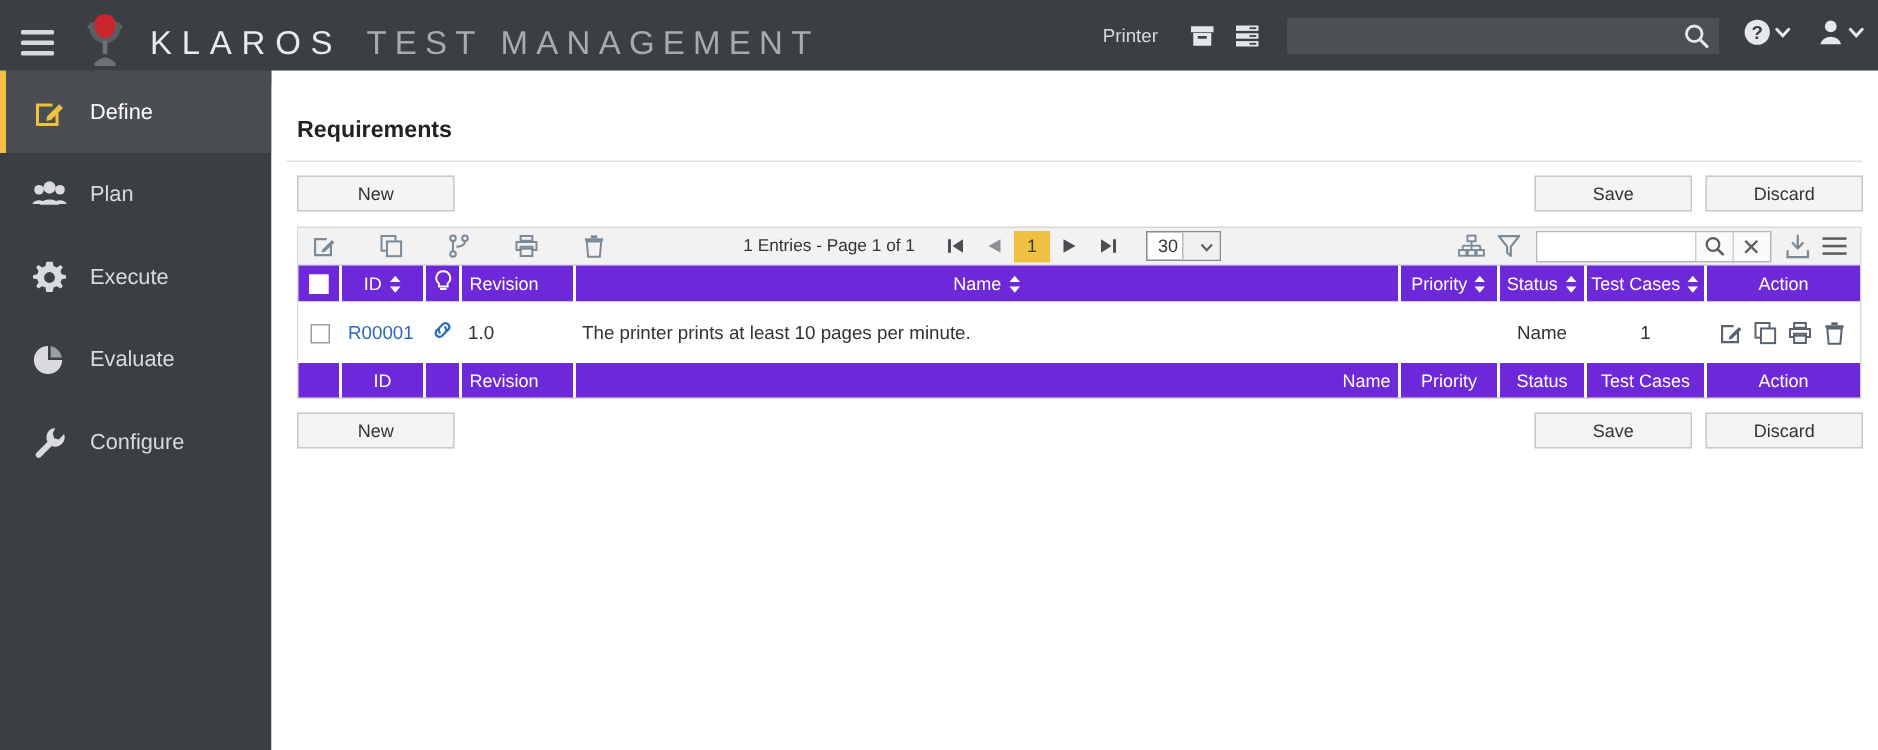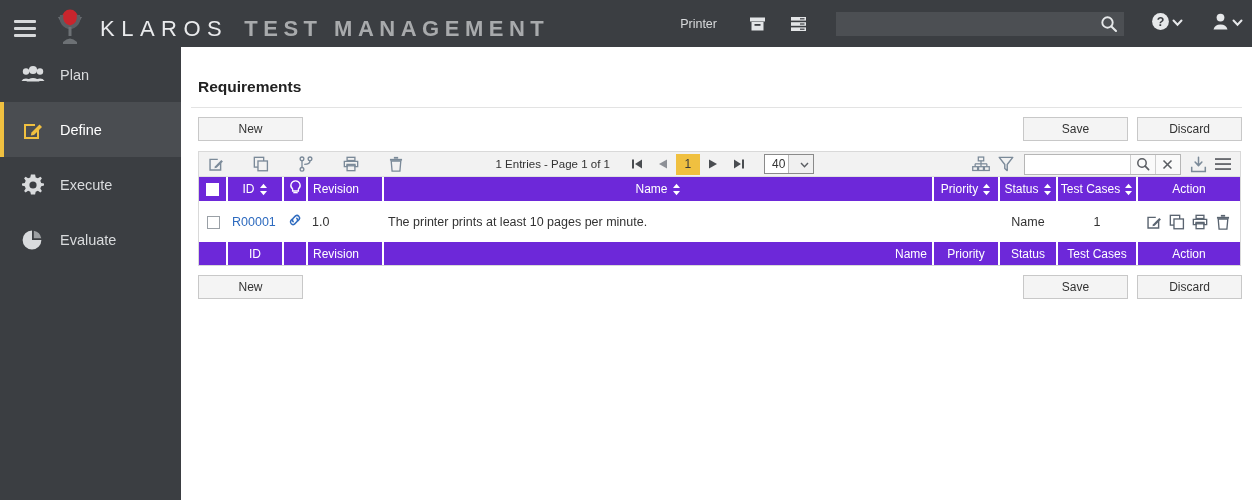--- a/index.html
+++ b/index.html
@@ -25,27 +25,27 @@
   }
   .hamburger i { display: block; height: 3px; background: #d7d9db; border-radius: 1px; }
 
   .logo { width: 44px; height: 40px; position: relative; margin-right: 8px; }
 
   .brand { display: flex; align-items: baseline; }
   .brand-main {
     font-size: 22px; letter-spacing: 6.5px; color: #e9eaec; font-weight: 400;
   }
   .brand-sub {
-    font-size: 22px; letter-spacing: 5.5px; color: #a8aaac; font-weight: 700;
+    font-size: 22px; letter-spacing: 5.5px; color: #a8aaac; font-weight: 400;
     margin-left: 16px;
   }
 
   .top-right {
     position: absolute; right: 8px; top: 0; height: 47px;
-    display: flex; align-items: center; gap: 15px;
+    display: flex; align-items: center; gap: 4px;
   }
   .printer-label { font-size: 12.5px; color: #d8dadc; margin-right: 12px; }
   .top-icon { width: 26px; height: 26px; display:flex; align-items:center; justify-content:center; cursor:pointer; }
   .top-search {
     width: 288px; height: 24px; background: #4c4f53; border: none;
     margin-left: 10px; margin-right: 0; position: relative;
     display: flex; align-items: center;
   }
   .top-search input {
     background: transparent; border: none; outline: none; width: 255px;
@@ -259,65 +259,73 @@
         <span class="chev-ic">
           <svg width="13" height="13" viewBox="0 0 13 13">
             <polyline points="2.5,4.5 6.5,8.8 10.5,4.5" fill="none" stroke="#e6e8ea" stroke-width="2" stroke-linecap="round"></polyline>
           </svg>
         </span>
       </div>
     </div>
   </div>
 
   <div class="sidebar">
+
+    <div class="nav-item active">
+      <span class="nav-icon">
+        <svg width="22" height="22" viewBox="0 0 22 22">
+          <path d="M2 5 L13 5 L13 7 L4 7 L4 18 L15 18 L15 11 L17 9 L17 20 L2 20 Z" fill="#f0c040"></path>
+          <path d="M9.5 13.5 L17.5 5.5 L20 8 L12 16 L8.8 16.6 Z" fill="#f0c040"></path>
+        </svg>
+      </span>
+      <span class="nav-label">Define</span>
+    </div>
 
     <div class="nav-item">
       <span class="nav-icon">
         <svg width="24" height="22" viewBox="0 0 24 22">
           <circle cx="5" cy="7.5" r="3.2" fill="#d9dbdd"></circle>
           <circle cx="19" cy="7.5" r="3.2" fill="#d9dbdd"></circle>
           <circle cx="12" cy="6" r="4.1" fill="#d9dbdd"></circle>
           <path d="M0.5 17 A5 4.3 0 0 1 9.5 17 Z" fill="#d9dbdd"></path>
           <path d="M14.5 17 A5 4.3 0 0 1 23.5 17 Z" fill="#d9dbdd"></path>
           <path d="M5.5 17.5 A7 5.6 0 0 1 18.5 17.5 Z" fill="#d9dbdd"></path>
         </svg>
       </span>
       <span class="nav-label">Plan</span>
     </div>
 
-    <div class="nav-item active">
-      <span class="nav-icon">
-        <svg width="22" height="22" viewBox="0 0 22 22">
-          <path d="M2 5 L13 5 L13 7 L4 7 L4 18 L15 18 L15 11 L17 9 L17 20 L2 20 Z" fill="#f0c040"></path>
-          <path d="M9.5 13.5 L17.5 5.5 L20 8 L12 16 L8.8 16.6 Z" fill="#f0c040"></path>
-        </svg>
-      </span>
-      <span class="nav-label">Define</span>
-    </div>
-
     <div class="nav-item">
       <span class="nav-icon">
         <svg width="22" height="22" viewBox="0 0 22 22">
           <path d="M11 0.5 l2.1 0 0.6 2.9 2.2 0.9 2.5-1.6 1.5 1.5 -1.6 2.5 0.9 2.2 2.9 0.6 0 2.1 -2.9 0.6 -0.9 2.2 1.6 2.5 -1.5 1.5 -2.5-1.6 -2.2 0.9 -0.6 2.9 -2.1 0 -2.1 0 -0.6-2.9 -2.2-0.9 -2.5 1.6 -1.5-1.5 1.6-2.5 -0.9-2.2 -2.9-0.6 0-2.1 2.9-0.6 0.9-2.2 -1.6-2.5 1.5-1.5 2.5 1.6 2.2-0.9 0.6-2.9 z" fill="#d9dbdd"></path>
           <circle cx="11" cy="11" r="3.6" fill="#3b3e42"></circle>
         </svg>
       </span>
       <span class="nav-label">Execute</span>
     </div>
 
     <div class="nav-item">
       <span class="nav-icon">
         <svg width="22" height="22" viewBox="0 0 22 22">
           <path d="M10 11 L10 1.6 A9.4 9.4 0 0 0 10 20.4 A9.4 9.4 0 0 0 19.4 11 Z" fill="#d9dbdd"></path>
           <path d="M11.8 9.3 L11.8 1.7 A9.3 9.3 0 0 1 19.3 9.3 Z" fill="#d9dbdd" opacity="0.62"></path>
         </svg>
       </span>
       <span class="nav-label">Evaluate</span>
     </div>
 
+    <div class="nav-item">
+      <span class="nav-icon">
+        <svg width="22" height="22" viewBox="0 0 22 22">
+          <path d="M14.8 1.3 a6.2 6.2 0 0 0 -5.1 9.2 L2.2 18 a2 2 0 0 0 2.8 2.8 l7.5-7.5 a6.2 6.2 0 0 0 8.2-7.9 L17.3 9 l-3.2-0.9 -0.9-3.2 z" fill="#d9dbdd"></path>
+        </svg>
+      </span>
+      <span class="nav-label">Configure</span>
+    </div>
   </div>
 
   <div class="content">
 
     <div class="page-title">Requirements</div>
     <div class="title-rule"></div>
 
     <div class="btnrow">
       <button class="btn">New</button>
       <span class="spacer"></span>
@@ -394,21 +402,21 @@
           </span>
 
           <span class="pg-btn">
             <svg width="14" height="14" viewBox="0 0 14 14">
               <polygon points="2,2.5 2,11.5 9,7" fill="#4a4d51"></polygon>
               <rect x="10" y="2.5" width="2" height="9" fill="#4a4d51"></rect>
             </svg>
           </span>
 
           <div class="pagesize">
-            <span>40</span>
+            <span>30</span>
             <span class="ps-arrow">
               <svg width="11" height="11" viewBox="0 0 11 11">
                 <polyline points="2,4 5.5,7.8 9,4" fill="none" stroke="#5a5d62" stroke-width="1.4"></polyline>
               </svg>
             </span>
           </div>
         </div>
 
         <div class="tb-right">
           <span class="tb-icon">

